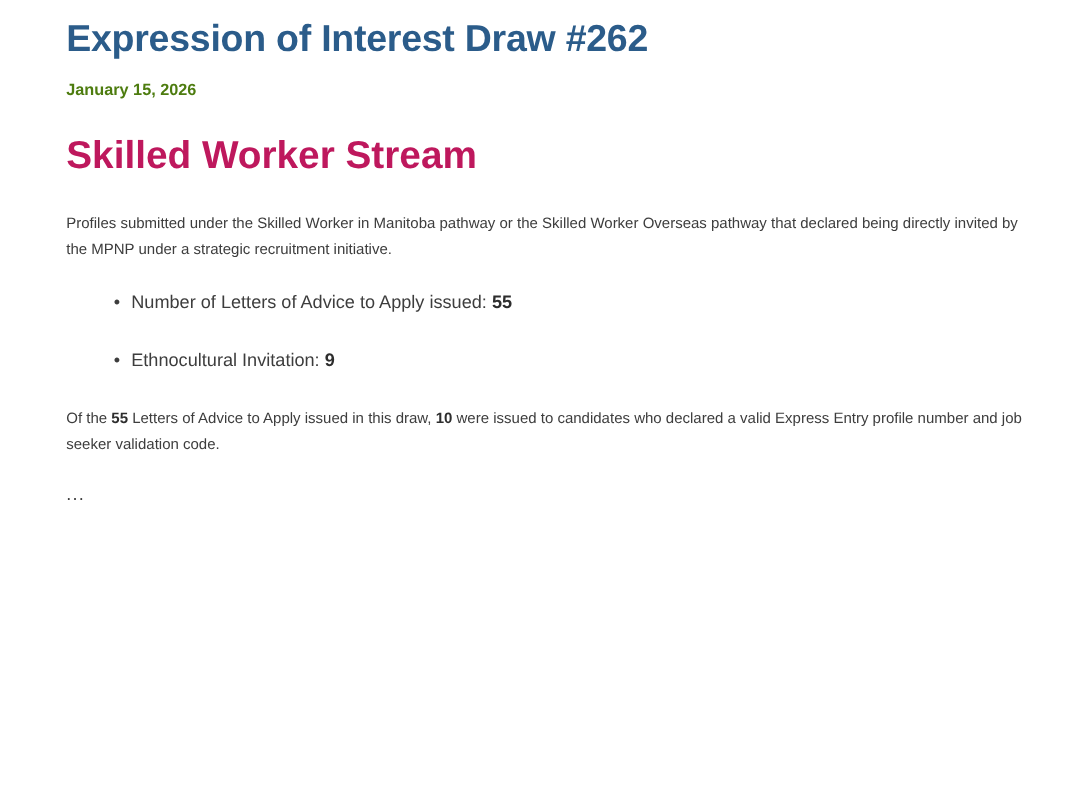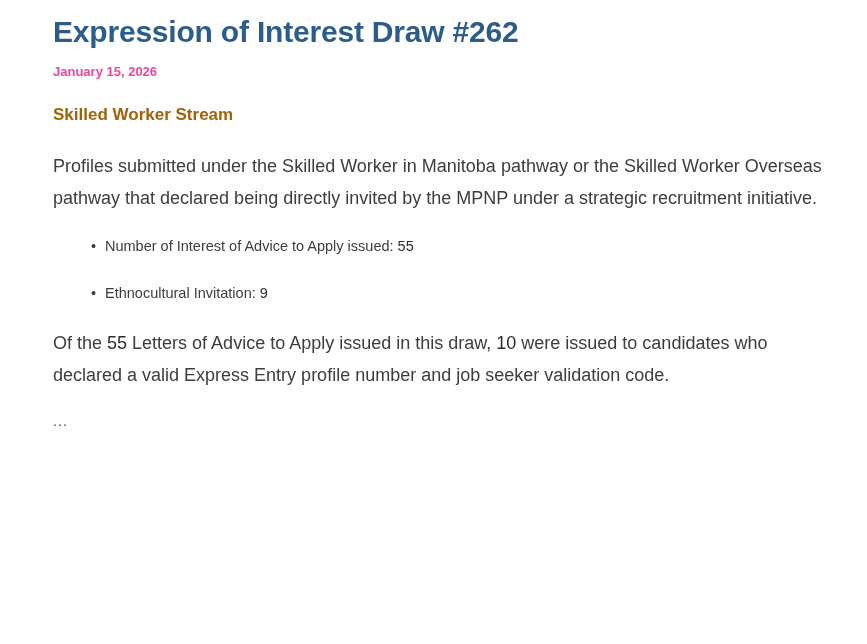--- a/index.html
+++ b/index.html
@@ -22,32 +22,32 @@
     font-size: 30px;
     font-weight: bold;
     color: #2b5c8a;
     letter-spacing: -0.2px;
     margin: 0 0 14px 0;
     line-height: 1.2;
   }
   .draw-date {
     font-size: 13px;
     font-weight: bold;
-    color: #ec4899;
+    color: #4d7c0f;
     margin: 0 0 26px 0;
   }
   .stream-title {
-    font-size: 17px;
+    font-size: 31px;
     font-weight: bold;
-    color: #a16207;
+    color: #be185d;
     margin: 0 0 26px 0;
     line-height: 1.2;
   }
   p.body-text {
-    font-size: 18px;
+    font-size: 12px;
     line-height: 1.75;
     color: #3d3d3d;
     margin: 0 0 20px 0;
     max-width: 790px;
   }
   ul.bullets {
     margin: 0 0 22px 0;
     padding-left: 38px;
     list-style: none;
   }
@@ -61,21 +61,21 @@
   }
   ul.bullets li::before {
     content: "\2022";
     position: absolute;
     left: 0;
     top: 0;
     color: #3d3d3d;
     font-size: 14.5px;
   }
   .strong {
-    font-weight: normal;
+    font-weight: bold;
     color: #2d2d2d;
     margin-top: 28px;
   }
   .ellipsis {
     font-size: 14.5px;
     color: #3d3d3d;
     margin: 22px 0 0 0;
     letter-spacing: 1px;
   }
 </style>
@@ -87,21 +87,21 @@
   <h1 class="draw-title">Expression of Interest Draw #262</h1>
 
   <div class="draw-date">January 15, 2026</div>
 
   <h2 class="stream-title">Skilled Worker Stream</h2>
 
   <p class="body-text">Profiles submitted under the Skilled Worker in Manitoba pathway or the Skilled Worker Overseas pathway that declared being directly invited by the MPNP under a strategic recruitment initiative.</p>
 
   <ul class="bullets">
     <li>
-      <span>Number of Interest of Advice to Apply issued:</span>
+      <span>Number of Letters of Advice to Apply issued:</span>
       <span class="strong">55</span>
     </li>
   </ul>
 
 
   <ul class="bullets">
     <li>
       <span>Ethnocultural Invitation:</span>
       <span class="strong">9</span>
     </li>

